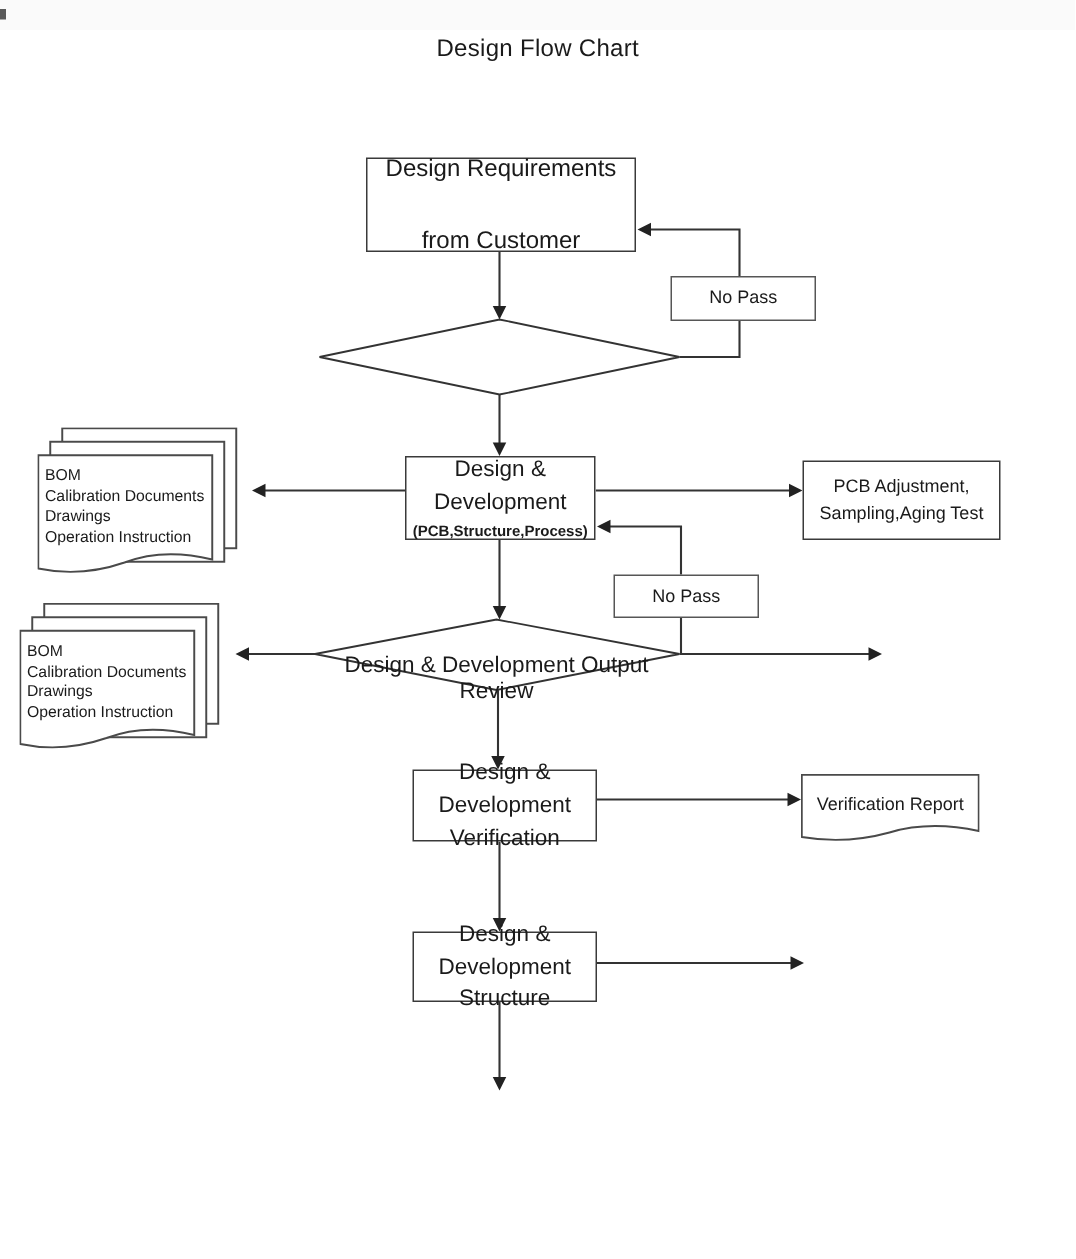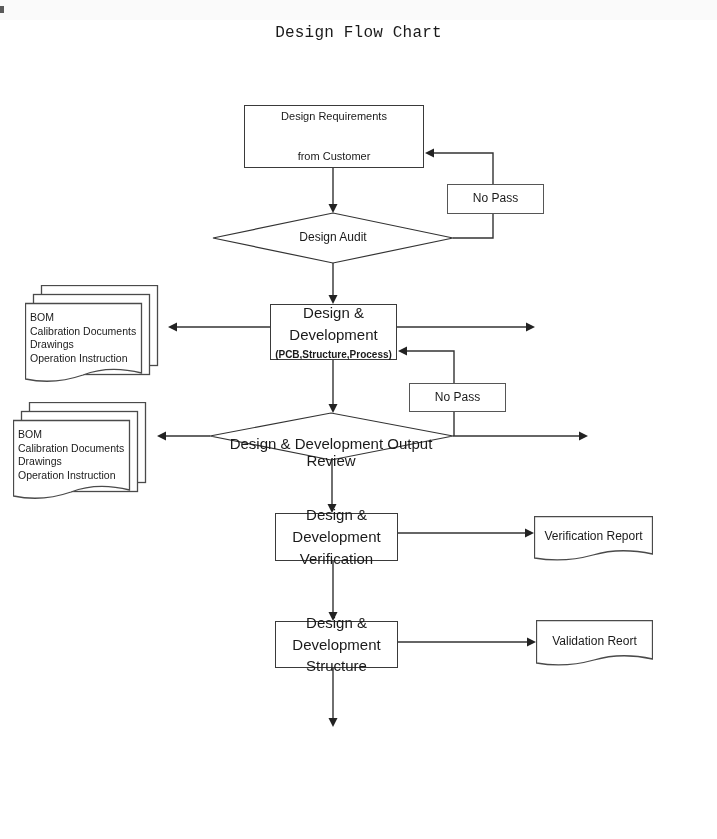--- a/index.html
+++ b/index.html
@@ -3,33 +3,33 @@
 <meta charset="utf-8">
 <style>
   html,body{margin:0;padding:0;background:#fff;}
   .stage{
     position:relative;width:717px;height:839px;background:#ffffff;
     font-family:"Liberation Sans",sans-serif;color:#1a1a1a;overflow:hidden;
   }
   .topstrip{position:absolute;left:0;top:0;width:717px;height:20px;background:#fafafa;}
   .corner-mark{position:absolute;left:0;top:6px;width:4px;height:7px;background:#5a5a5a;}
   .title{position:absolute;left:0;top:24px;width:717px;text-align:center;
-         font-size:16px;letter-spacing:.2px;z-index:2;font-family:Liberation Mono, monospace;}
+         font-size:16px;letter-spacing:.2px;z-index:2;}
   .wires{position:absolute;left:0;top:0;z-index:1;}
   .wires path{fill:none;stroke:#333;stroke-width:1.4;}
   .wires .arrow{fill:#222;stroke:none;}
   .wires .diamond{fill:#ffffff;stroke:#333;stroke-width:1.2;}
   .node{position:absolute;z-index:2;box-sizing:border-box;}
   .box{
     background:#fff;border:1.4px solid #3a3a3a;
     display:flex;flex-direction:column;align-items:center;justify-content:center;
     text-align:center;line-height:1.45;
   }
   .box.light{border-color:#565656;}
-  .fs125{font-size:11px;gap:24px;}
+  .fs125{font-size:16px;gap:24px;}
   .fs12{font-size:12px;}
   .fs11{font-size:15px;}
   .sub{font-size:10px;margin-top:2px;font-weight:bold;}
   .diamond-label{position:absolute;z-index:2;text-align:center;}
   .docstack,.docreport{position:absolute;z-index:2;}
   .docstack svg,.docreport svg{position:absolute;left:0;top:0;}
   .pg{fill:#ffffff;stroke:#4a4a4a;stroke-width:1.3;}
   .doc-lines{position:absolute;z-index:3;font-size:10.5px;line-height:13.5px;white-space:nowrap;}
   .doc-label{position:absolute;left:0;width:100%;text-align:center;font-size:12px;z-index:3;}
   .fin-head{font-size:11.5px;margin-bottom:1px;}
@@ -86,27 +86,30 @@
 
   <div class="node box fs125" style="left:244px;top:105px;width:180px;height:63px;">
     <div>Design Requirements</div>
     <div>from Customer</div>
   </div>
 
   <div class="node box light fs12" style="left:447px;top:184px;width:97px;height:30px;">
     <div>No Pass</div>
   </div>
 
-  <div class="diamond-label fs12" style="left:233px;top:230px;width:200px;">Design Audit</div>
 
   <div class="node box" style="left:270px;top:304px;width:127px;height:56px;">
     <div class="fs11">Design &amp; Development</div>
     <div class="sub">(PCB,Structure,Process)</div>
   </div>
 
+  <div class="node box fs12" style="left:535px;top:307px;width:132px;height:53px;">
+    <div>PCB Adjustment,</div>
+    <div>Sampling,Aging Test</div>
+  </div>
 
   <div class="docstack" style="left:25px;top:285px;width:134px;height:112px;">
     <svg width="134" height="112" viewBox="0 0 134 112">
       <rect class="pg" x="16.5" y="0.5" width="116" height="80"></rect>
       <rect class="pg" x="8.5" y="9.5" width="116" height="80"></rect>
       <path class="pg" d="M0.5,18.5 H116.5 V88 Q84,80 58,90 Q29,100 0.5,94 Z"></path>
     </svg>
     <div class="doc-lines" style="left:5px;top:26px;">
       <div>BOM</div>
       <div>Calibration Documents</div>
@@ -146,21 +149,15 @@
       <path class="pg" d="M0.5,0.5 H118.5 V38 Q86,31 59,39 Q30,47 0.5,42 Z"></path>
     </svg>
     <div class="doc-label" style="top:13px;">Verification Report</div>
   </div>
 
   <div class="node box fs11" style="left:275px;top:621px;width:123px;height:47px;">
     <div>Design &amp; Development</div>
     <div>Structure</div>
   </div>
 
-  <div class="docreport" style="left:536px;top:620px;width:117px;height:53px;">
-    <svg width="117" height="53" viewBox="0 0 117 53">
-      <path class="pg" d="M0.5,0.5 H116.5 V39 Q85,32 58,40 Q29,48 0.5,43 Z"></path>
-    </svg>
-    <div class="doc-label" style="top:14px;">Validation Reort</div>
-  </div>
 
 
 </div>
 
 </body></html>

